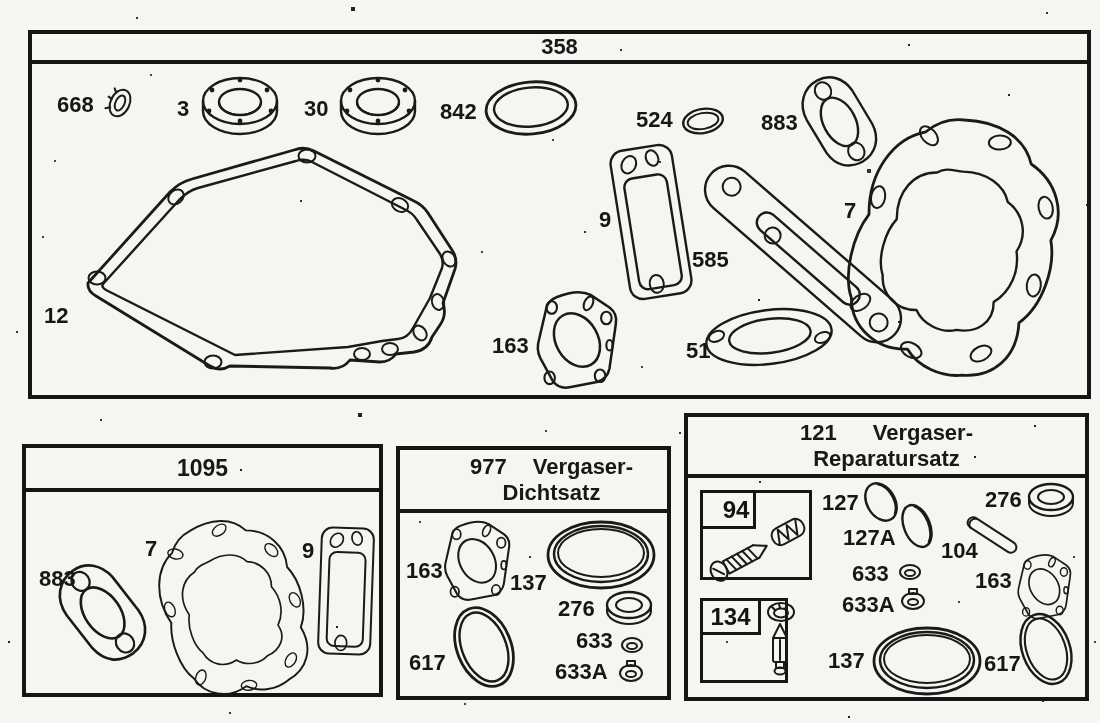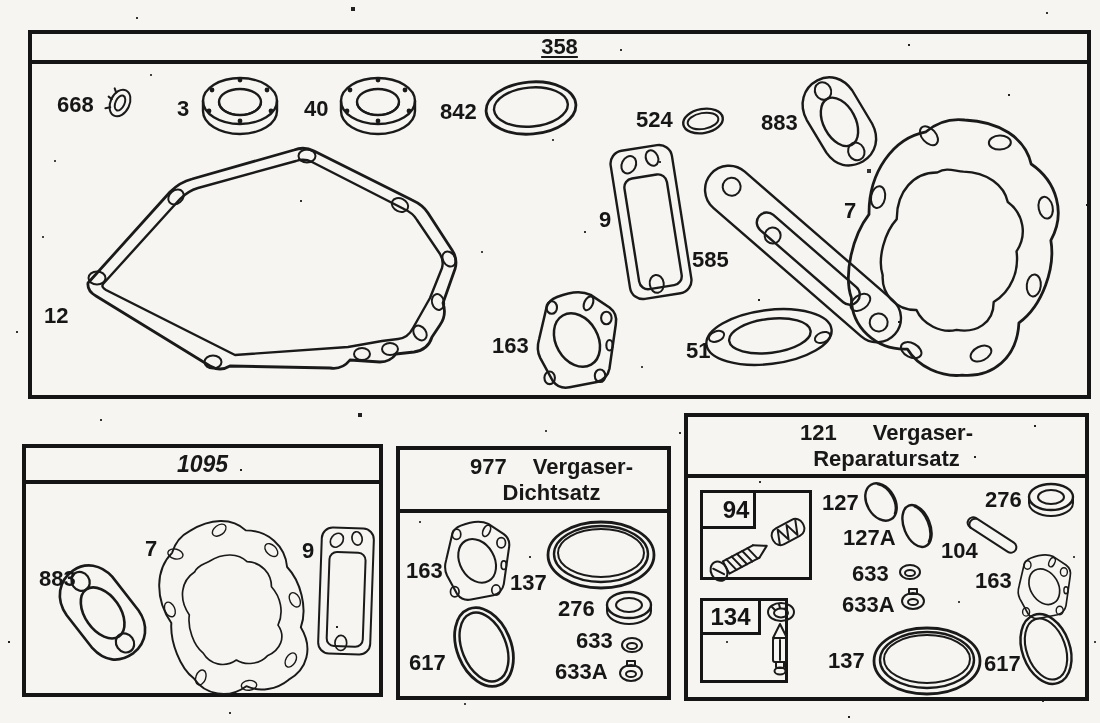--- a/index.html
+++ b/index.html
@@ -18,23 +18,23 @@
       759px 481px 0 0 #333, 1034px 425px 0 0 #222, 958px 601px 0 0 #444, 16px 331px 0 0 #333,
       8px 641px 0 0 #222, 1094px 641px 0 0 #444, 300px 200px 0 0 #333, 758px 299px 0 0 #222,
       481px 251px 0 0 #444, 659px 161px 0 0 #333, 974px 456px 0 0 #222, 726px 641px 0 0 #444,
       136px 17px 0 0 #333, 908px 44px 0 0 #222, 54px 160px 0 0 #444, 1042px 700px 0 0 #333;}
   .panel{position:absolute;border:4px solid #151515;background:transparent;box-sizing:border-box;}
   .panel-header{display:flex;flex-direction:column;align-items:center;justify-content:center;
       border-bottom:4px solid #151515;font-weight:700;color:#181818;box-sizing:border-box;}
   .hrow{display:flex;flex-direction:row;align-items:baseline;justify-content:center;}
   #panel-motor{left:28px;top:30px;width:1063px;height:369px;}
   #panel-motor .panel-header{height:30px;font-size:22px;}
-  #panel-motor .hrow{gap:9px;text-decoration:underline;}
+  #panel-motor .hrow{gap:9px;}
   #panel-ventil{left:22px;top:444px;width:361px;height:253px;}
-  #panel-ventil .panel-header{height:36px;font-size:23px;font-style:italic;}
+  #panel-ventil .panel-header{height:44px;font-size:23px;}
   #panel-ventil .hrow{gap:11px;}
   #panel-vergaser{left:396px;top:446px;width:275px;height:254px;}
   #panel-vergaser .panel-header{height:63px;font-size:22px;line-height:26px;padding-left:36px;}
   #panel-vergaser .hrow{gap:26px;}
   #panel-reparatur{left:684px;top:413px;width:405px;height:288px;}
   #panel-reparatur .panel-header{height:61px;font-size:22px;line-height:26px;}
   #panel-reparatur .hrow{gap:36px;}
   .part-label{position:absolute;font-weight:700;font-size:22px;color:#161616;
       letter-spacing:0px;z-index:6;white-space:nowrap;}
   .subbox{position:absolute;border:3px solid #151515;box-sizing:border-box;z-index:2;background:transparent;}
@@ -98,21 +98,21 @@
 
   <div class="subbox" id="subbox-94">
     <div class="subbox-label">94</div>
   </div>
   <div class="subbox" id="subbox-134">
     <div class="subbox-label">134</div>
   </div>
 
   <span class="part-label" style="left:57px;top:92px">668</span>
   <span class="part-label" style="left:177px;top:96px">3</span>
-  <span class="part-label" style="left:304px;top:96px">40</span>
+  <span class="part-label" style="left:304px;top:96px">30</span>
   <span class="part-label" style="left:440px;top:99px">842</span>
   <span class="part-label" style="left:636px;top:107px">524</span>
   <span class="part-label" style="left:761px;top:110px">883</span>
   <span class="part-label" style="left:599px;top:207px">9</span>
   <span class="part-label" style="left:692px;top:247px">585</span>
   <span class="part-label" style="left:844px;top:198px">7</span>
   <span class="part-label" style="left:44px;top:303px">12</span>
   <span class="part-label" style="left:492px;top:333px">163</span>
   <span class="part-label" style="left:686px;top:338px">51</span>
 

